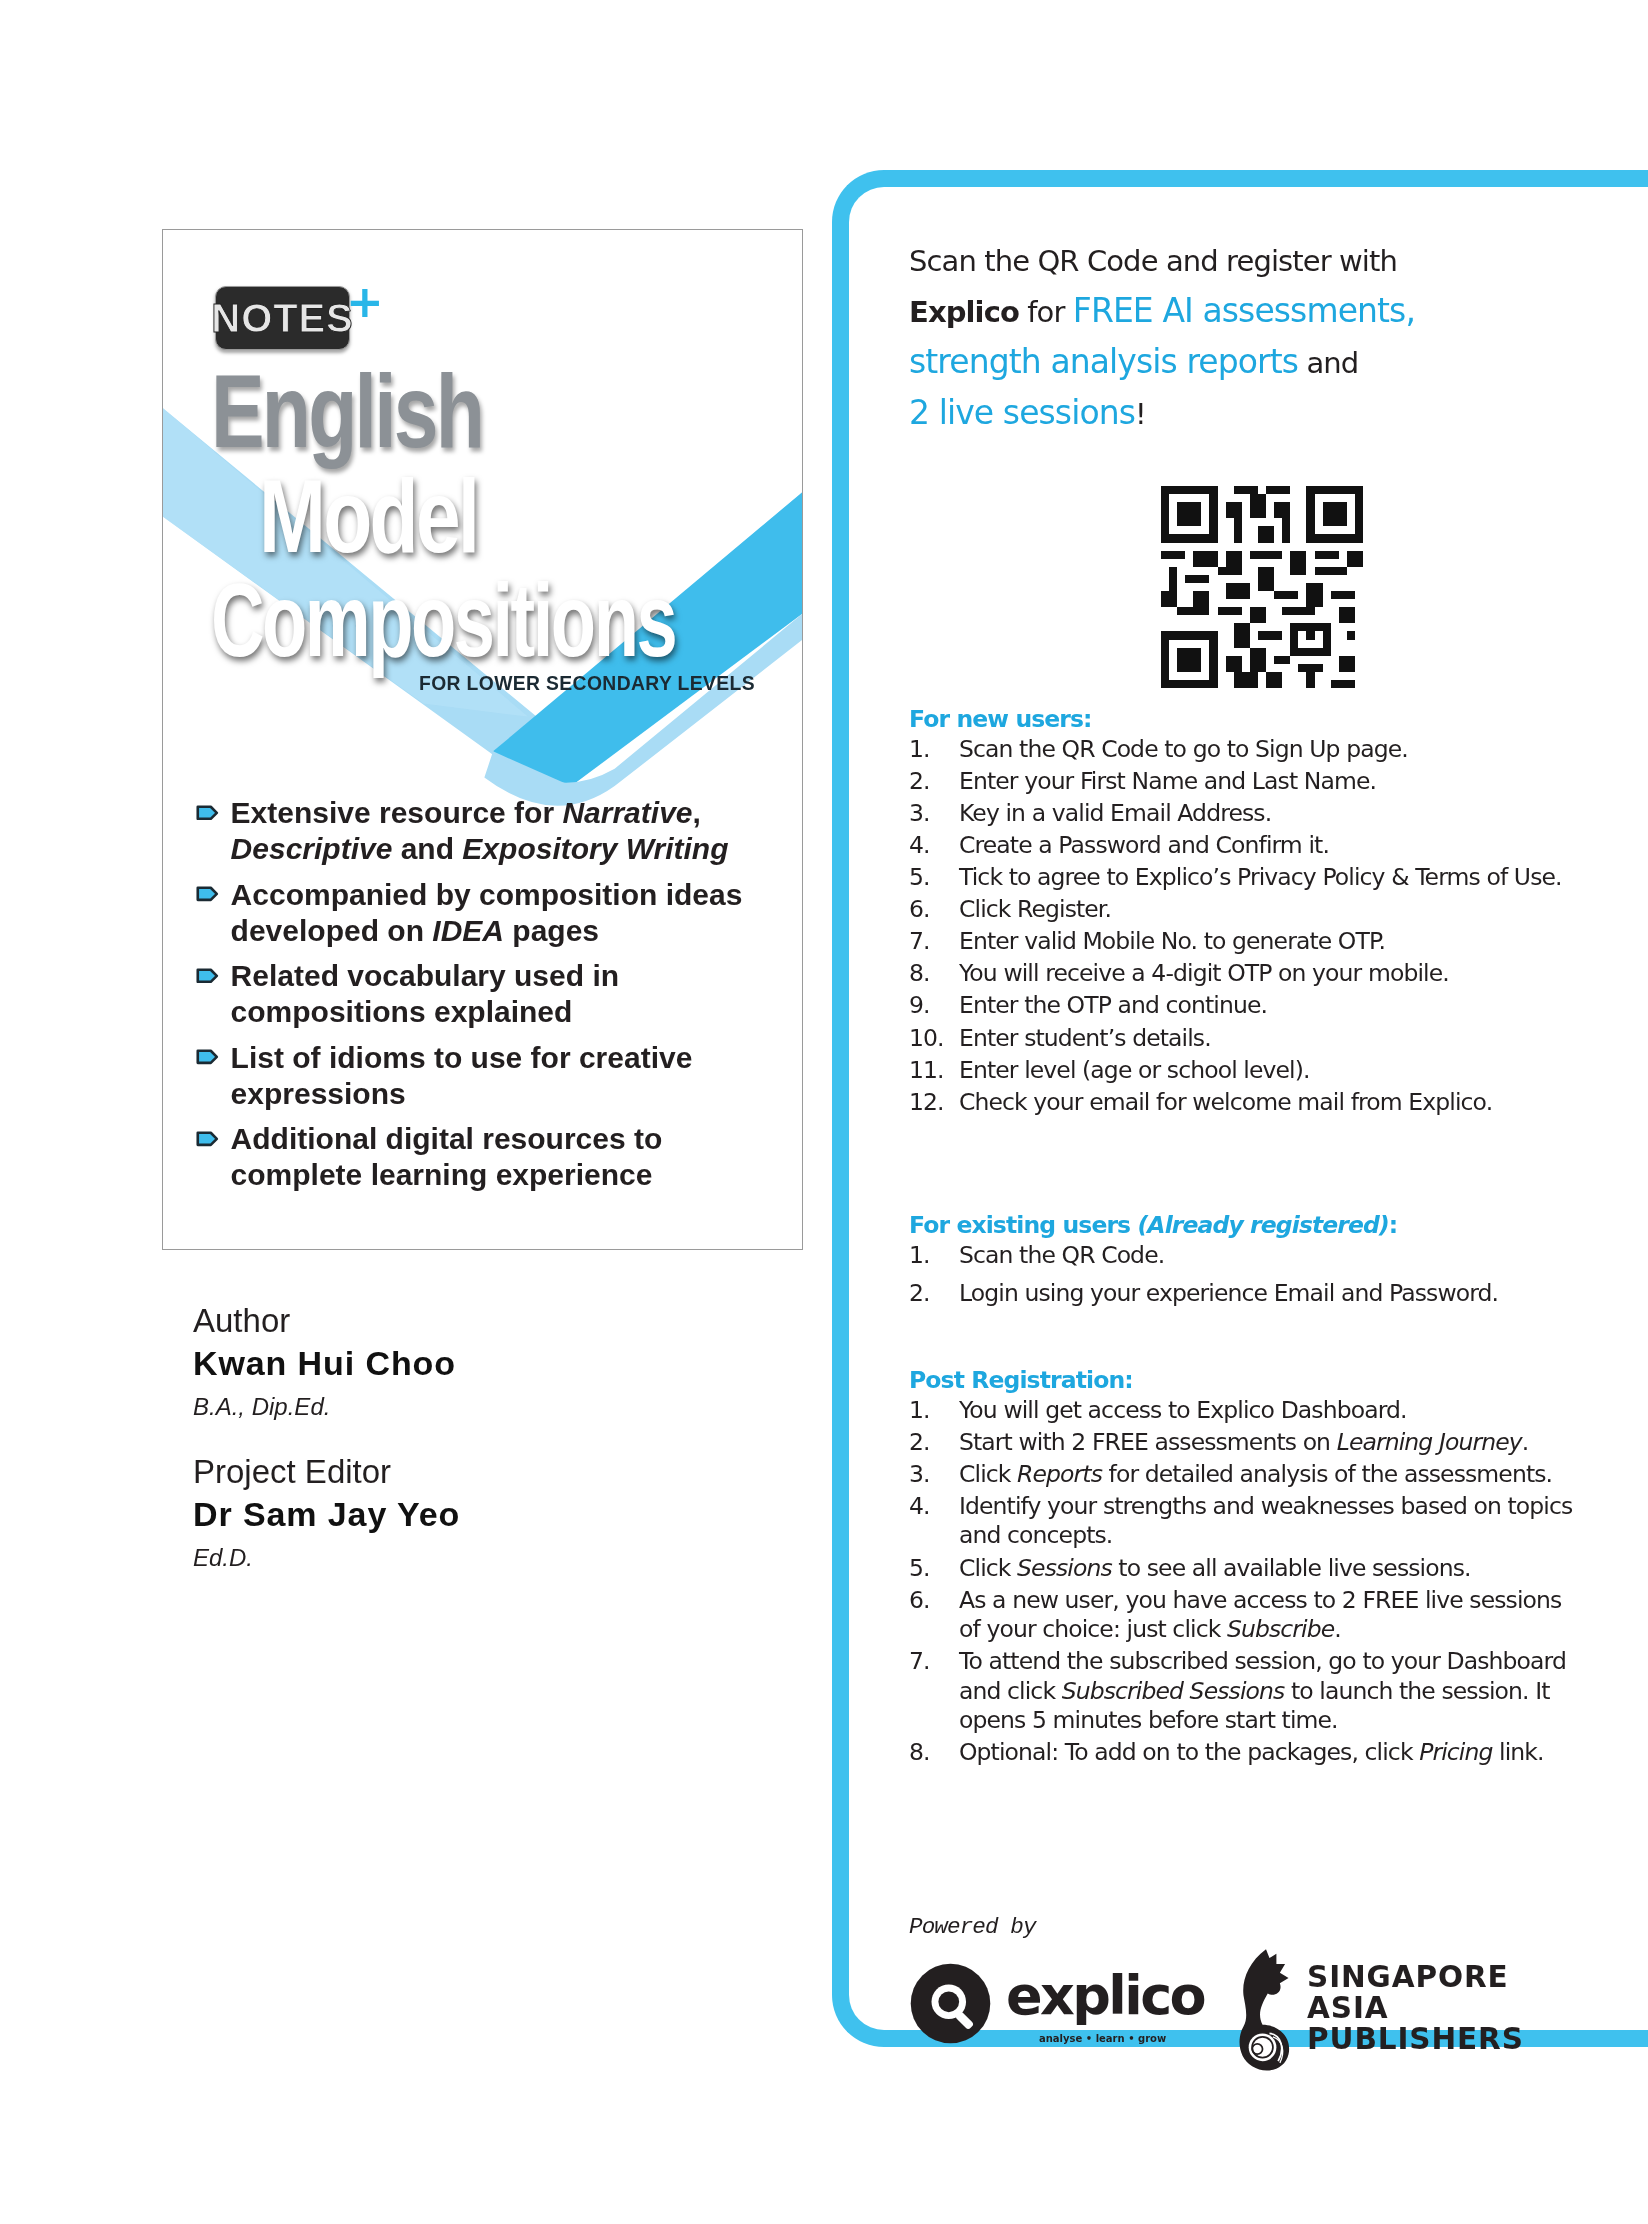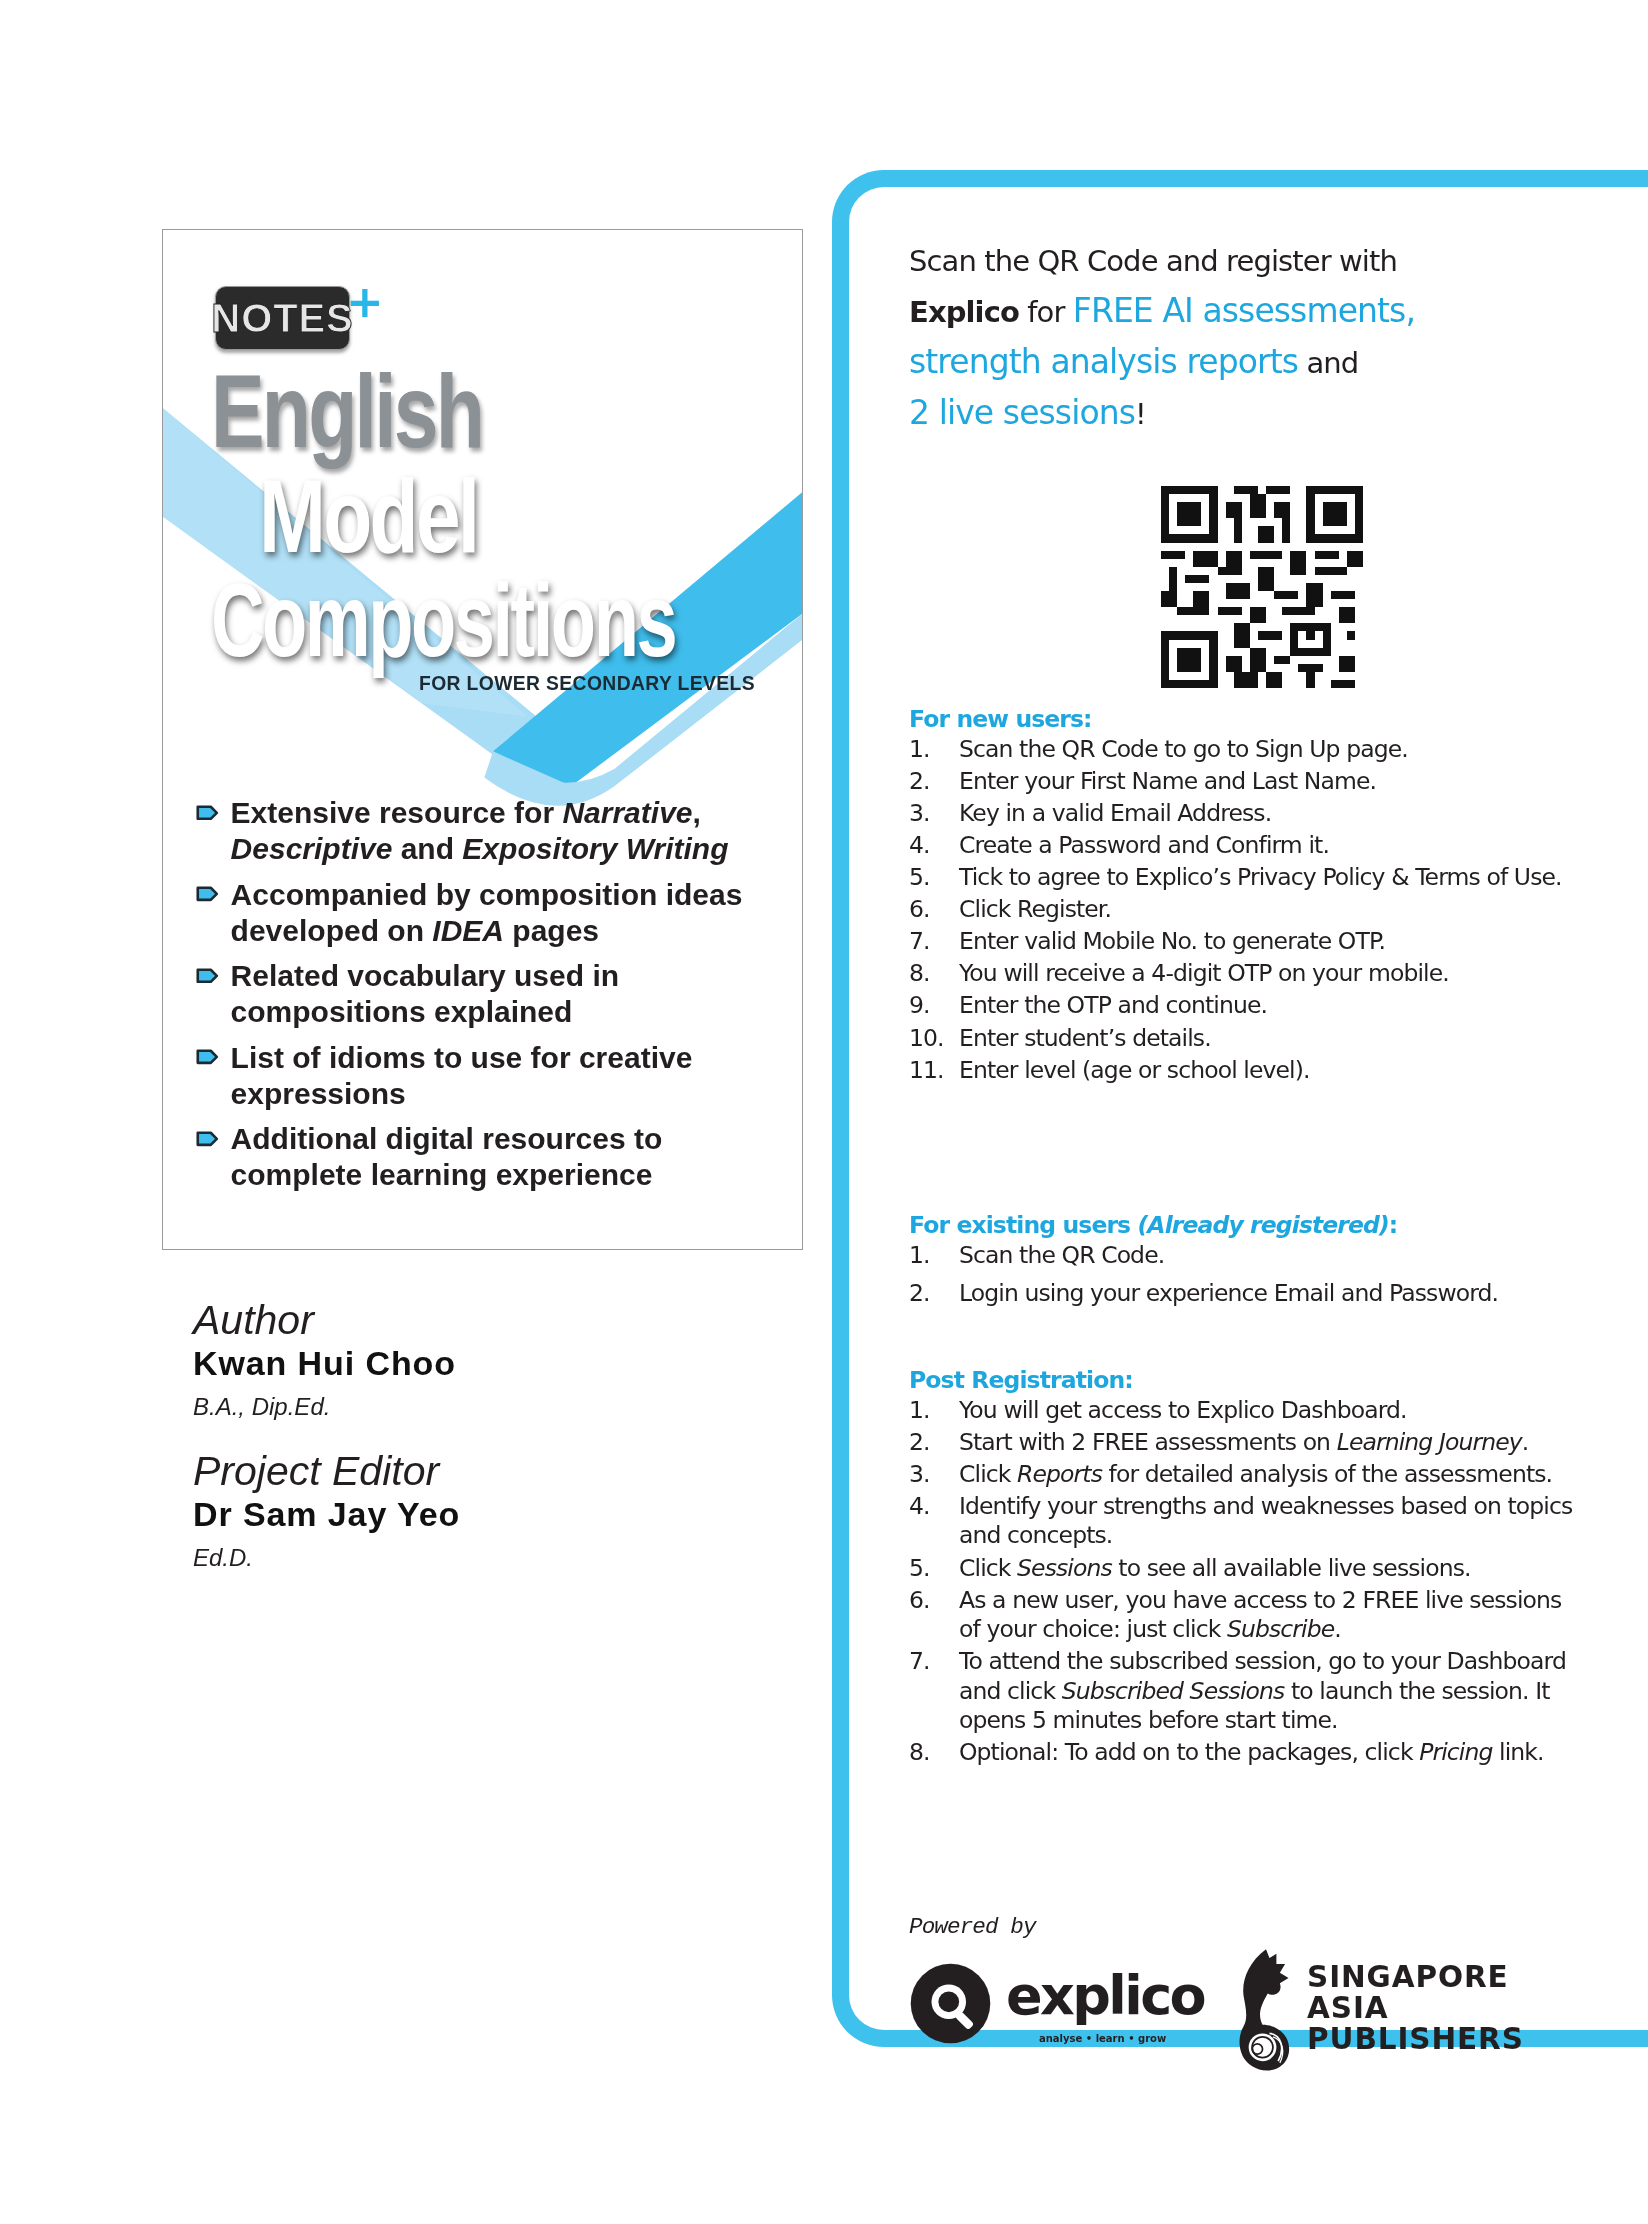--- a/index.html
+++ b/index.html
@@ -38,21 +38,21 @@
     position: absolute; left: 256px; top: 441px; font-size: 21px; font-weight: 700;
     color: #1b2a33; letter-spacing: 0.4px; transform: scaleX(0.92); transform-origin: left top;
   }
   .features { position: absolute; left: 33px; top: 565px; width: 600px; list-style: none; }
   .feature { display: flex; align-items: flex-start; margin-bottom: 9.6px; }
   .feature-bullet { width: 22.6px; height: 15.6px; margin-top: 9.6px; margin-right: 12px; flex: none; }
   .feature-text { font-size: 30px; line-height: 36px; font-weight: 700; color: #231f20; }
   .feature-text i { font-style: italic; }
 
   .credits { position: absolute; left: 193px; top: 1299px; }
-  .credit-role { font-size: 41px; font-style: italic; color: #231f20; line-height: 43px; }
+  .credit-role { font-size: 33px; color: #231f20; line-height: 43px; }
   .credit-name { font-size: 34px; font-weight: 700; color: #111; line-height: 43px; letter-spacing: 0.9px; }
   .credit-qual { font-size: 24px; font-style: italic; color: #231f20; line-height: 43px; }
   .credit-gap { height: 22px; }
 
   
   .panel {
     position: absolute; left: 832px; top: 170px; width: 869px; height: 1877px;
     border: 17.4px solid #3fc1ee; border-right: none; border-radius: 52px 0 0 52px; background: #fff;
   }
   .panel-inner { position: absolute; left: 60px; top: 50px; width: 678px; }
@@ -266,20 +266,24 @@
             <span class="step-text"><span>Enter the OTP and continue.</span></span>
           </li>
           <li class="step">
             <span class="step-num">10.</span>
             <span class="step-text"><span>Enter student’s details.</span></span>
           </li>
           <li class="step">
             <span class="step-num">11.</span>
             <span class="step-text"><span>Enter level (age or school level).</span></span>
           </li>
+          <li class="step">
+            <span class="step-num">12.</span>
+            <span class="step-text"><span>Check your email for welcome mail from Explico.</span></span>
+          </li>
         </ul>
     </div>
 
     <div class="sec-exist">
       <div class="section-head"><span>For existing users </span><i>(Already registered)</i><span>:</span></div>
       <ul class="steps" id="steps-exist">
           <li class="step">
             <span class="step-num">1.</span>
             <span class="step-text"><span>Scan the QR Code.</span></span>
           </li>

